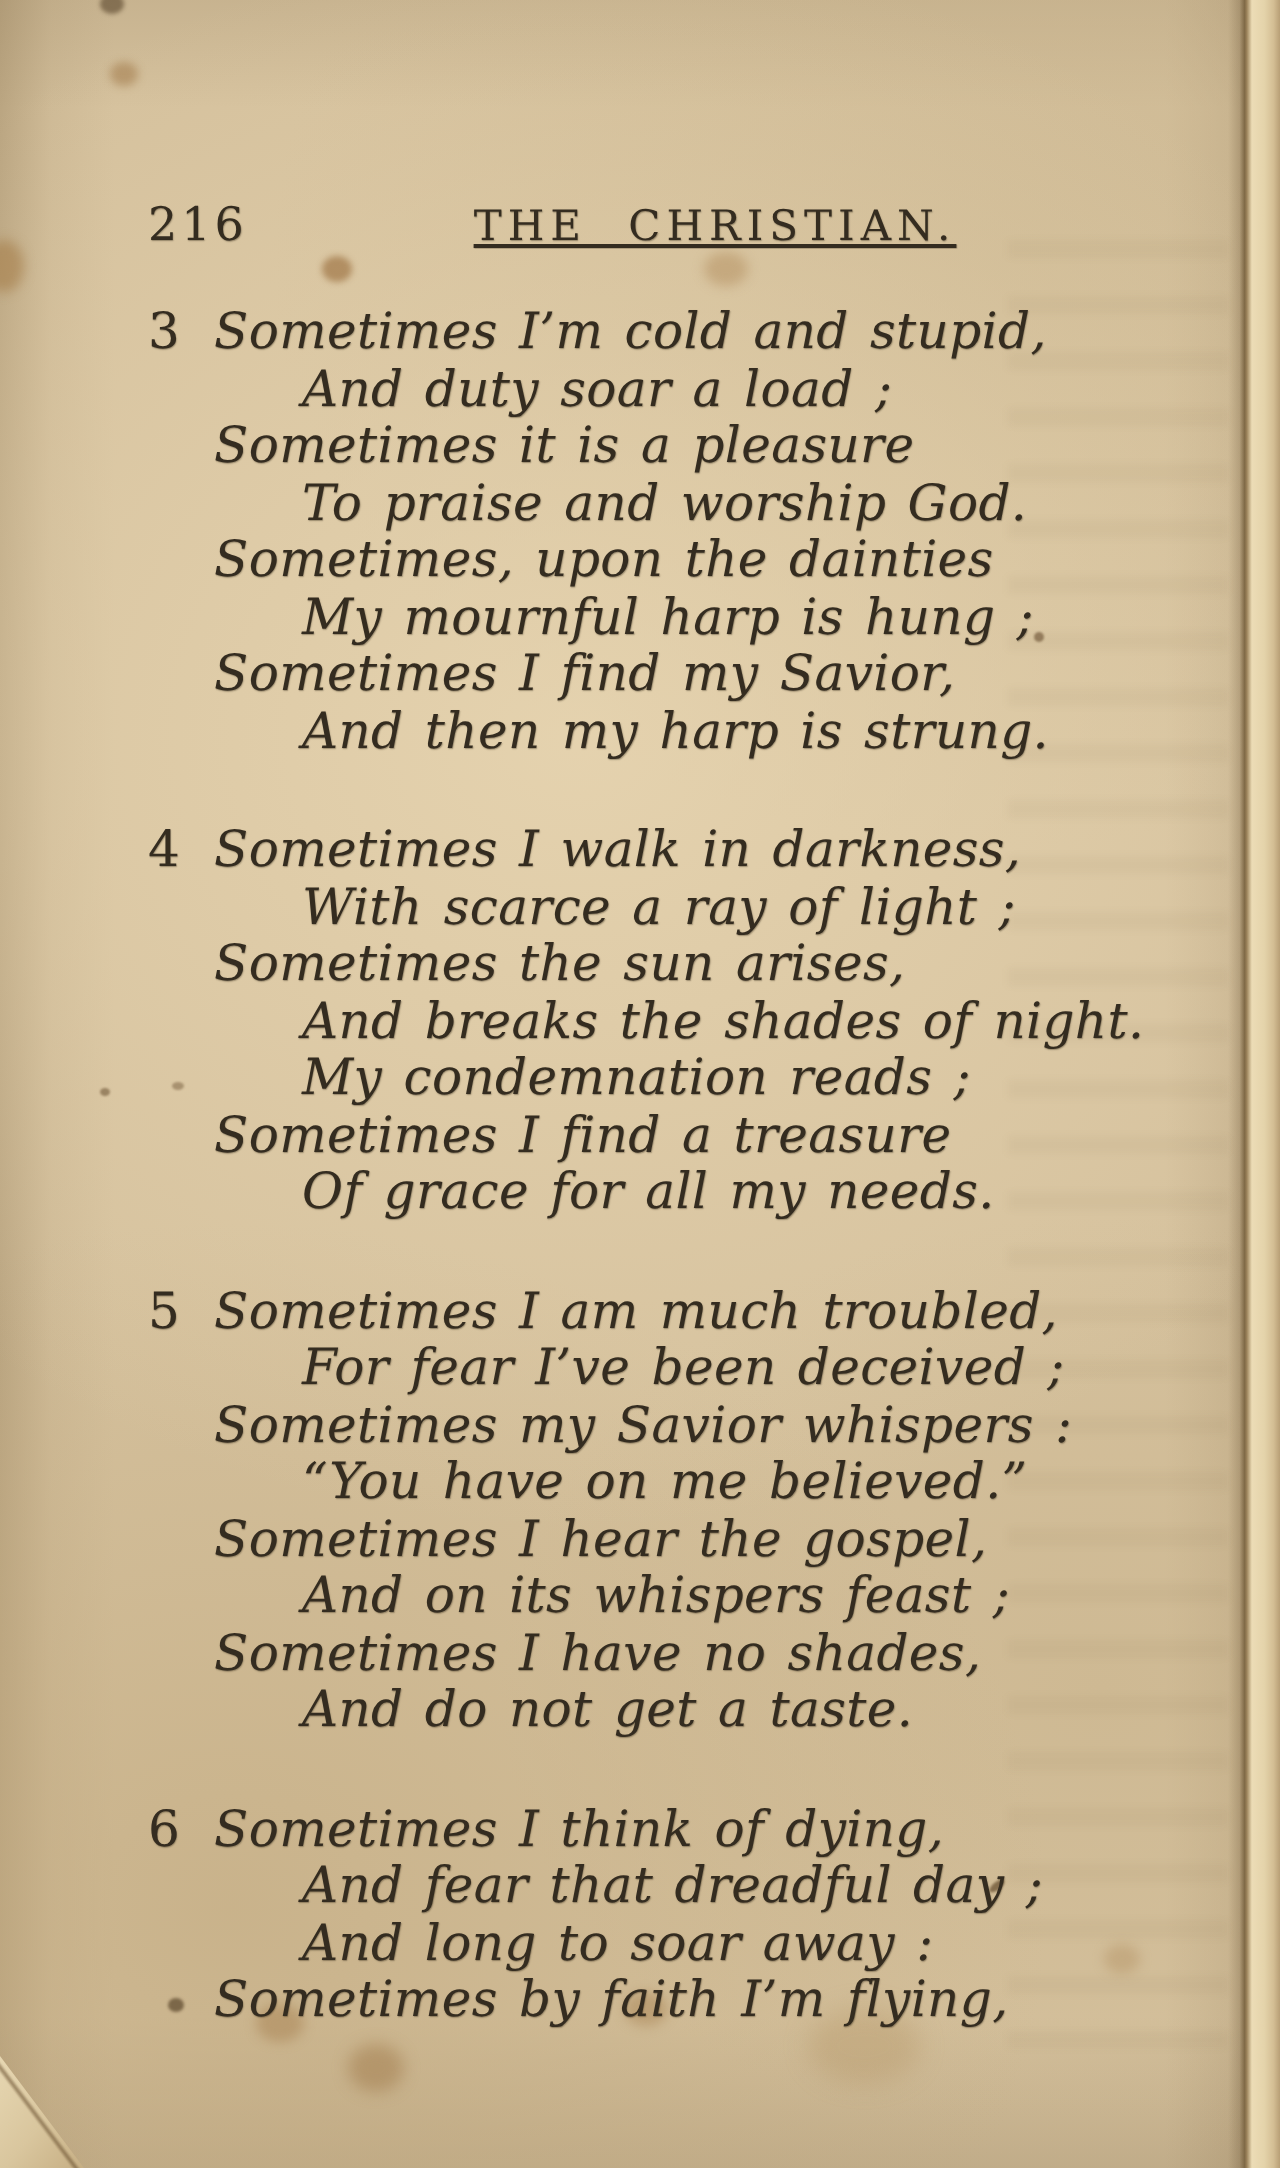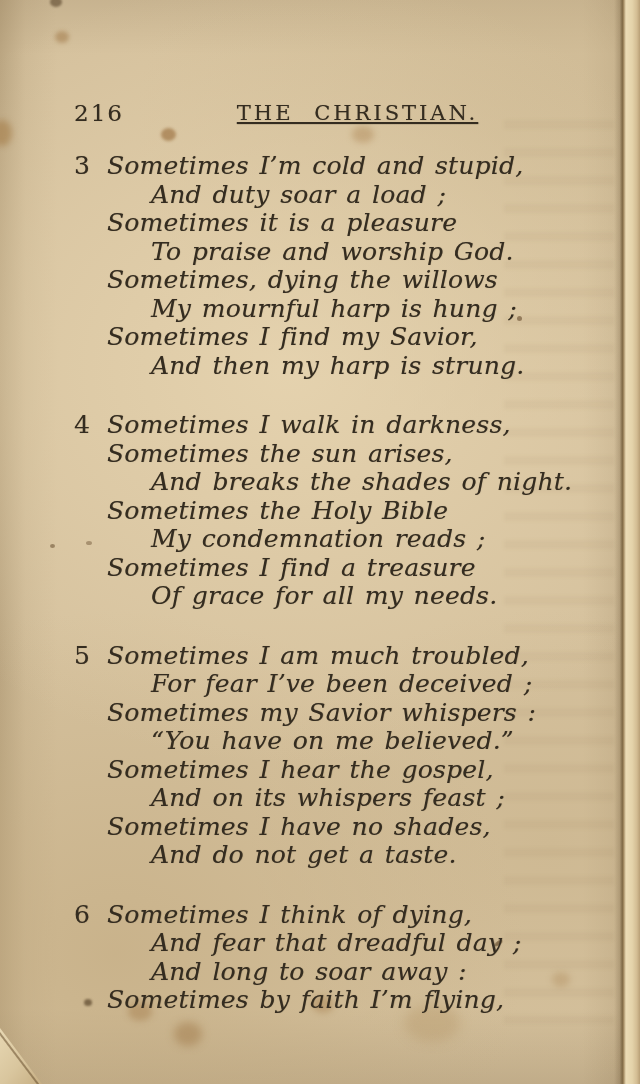--- a/index.html
+++ b/index.html
@@ -158,32 +158,32 @@
     </div>
 
     <div class="verses">
 
       <div class="verse">
         <span class="verse-num">3</span>
         <div class="line">Sometimes I’m cold and stupid,</div>
         <div class="line indent">And duty soar a load ;</div>
         <div class="line">Sometimes it is a pleasure</div>
         <div class="line indent">To praise and worship God.</div>
-        <div class="line">Sometimes, dying the willows</div>
+        <div class="line">Sometimes, upon the dainties</div>
         <div class="line indent">My mournful harp is hung ;</div>
         <div class="line">Sometimes I find my Savior,</div>
         <div class="line indent">And then my harp is strung.</div>
       </div>
 
       <div class="verse">
         <span class="verse-num">4</span>
         <div class="line">Sometimes I walk in darkness,</div>
+        <div class="line indent">With scarce a ray of light ;</div>
         <div class="line">Sometimes the sun arises,</div>
         <div class="line indent">And breaks the shades of night.</div>
-        <div class="line">Sometimes the Holy Bible</div>
         <div class="line indent">My condemnation reads ;</div>
         <div class="line">Sometimes I find a treasure</div>
         <div class="line indent">Of grace for all my needs.</div>
       </div>
 
       <div class="verse">
         <span class="verse-num">5</span>
         <div class="line">Sometimes I am much troubled,</div>
         <div class="line indent">For fear I’ve been deceived ;</div>
         <div class="line">Sometimes my Savior whispers :</div>

